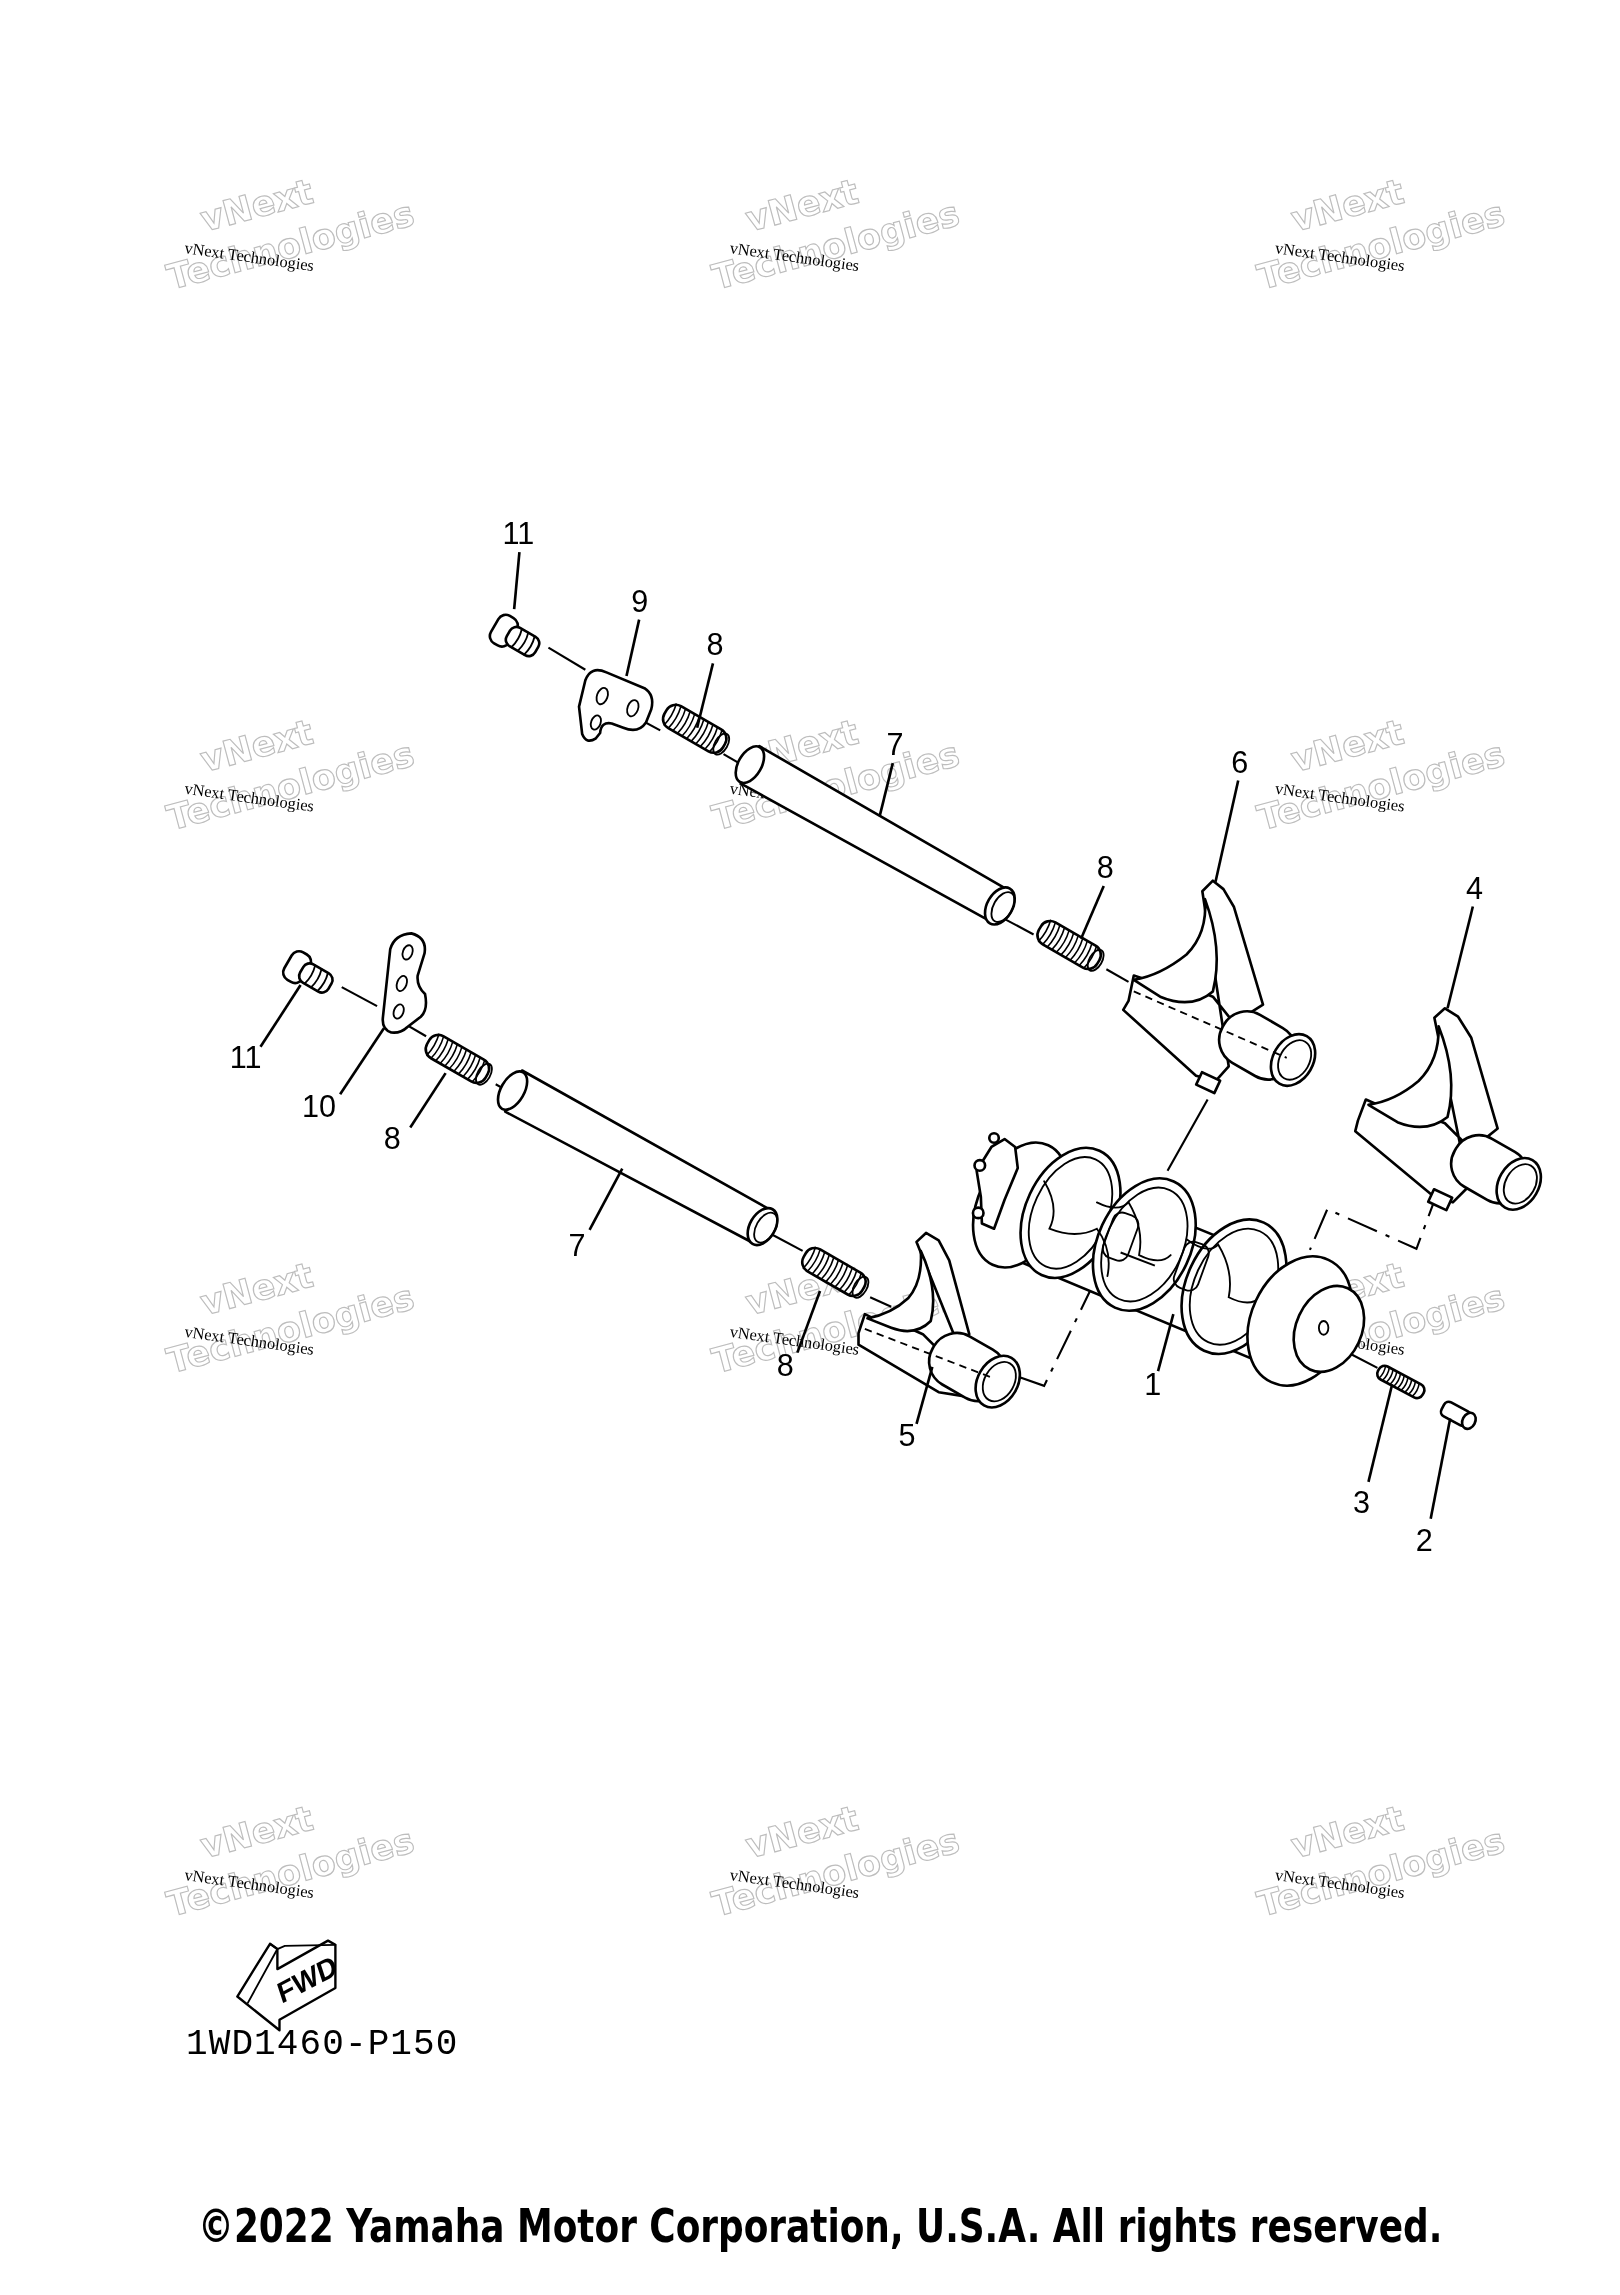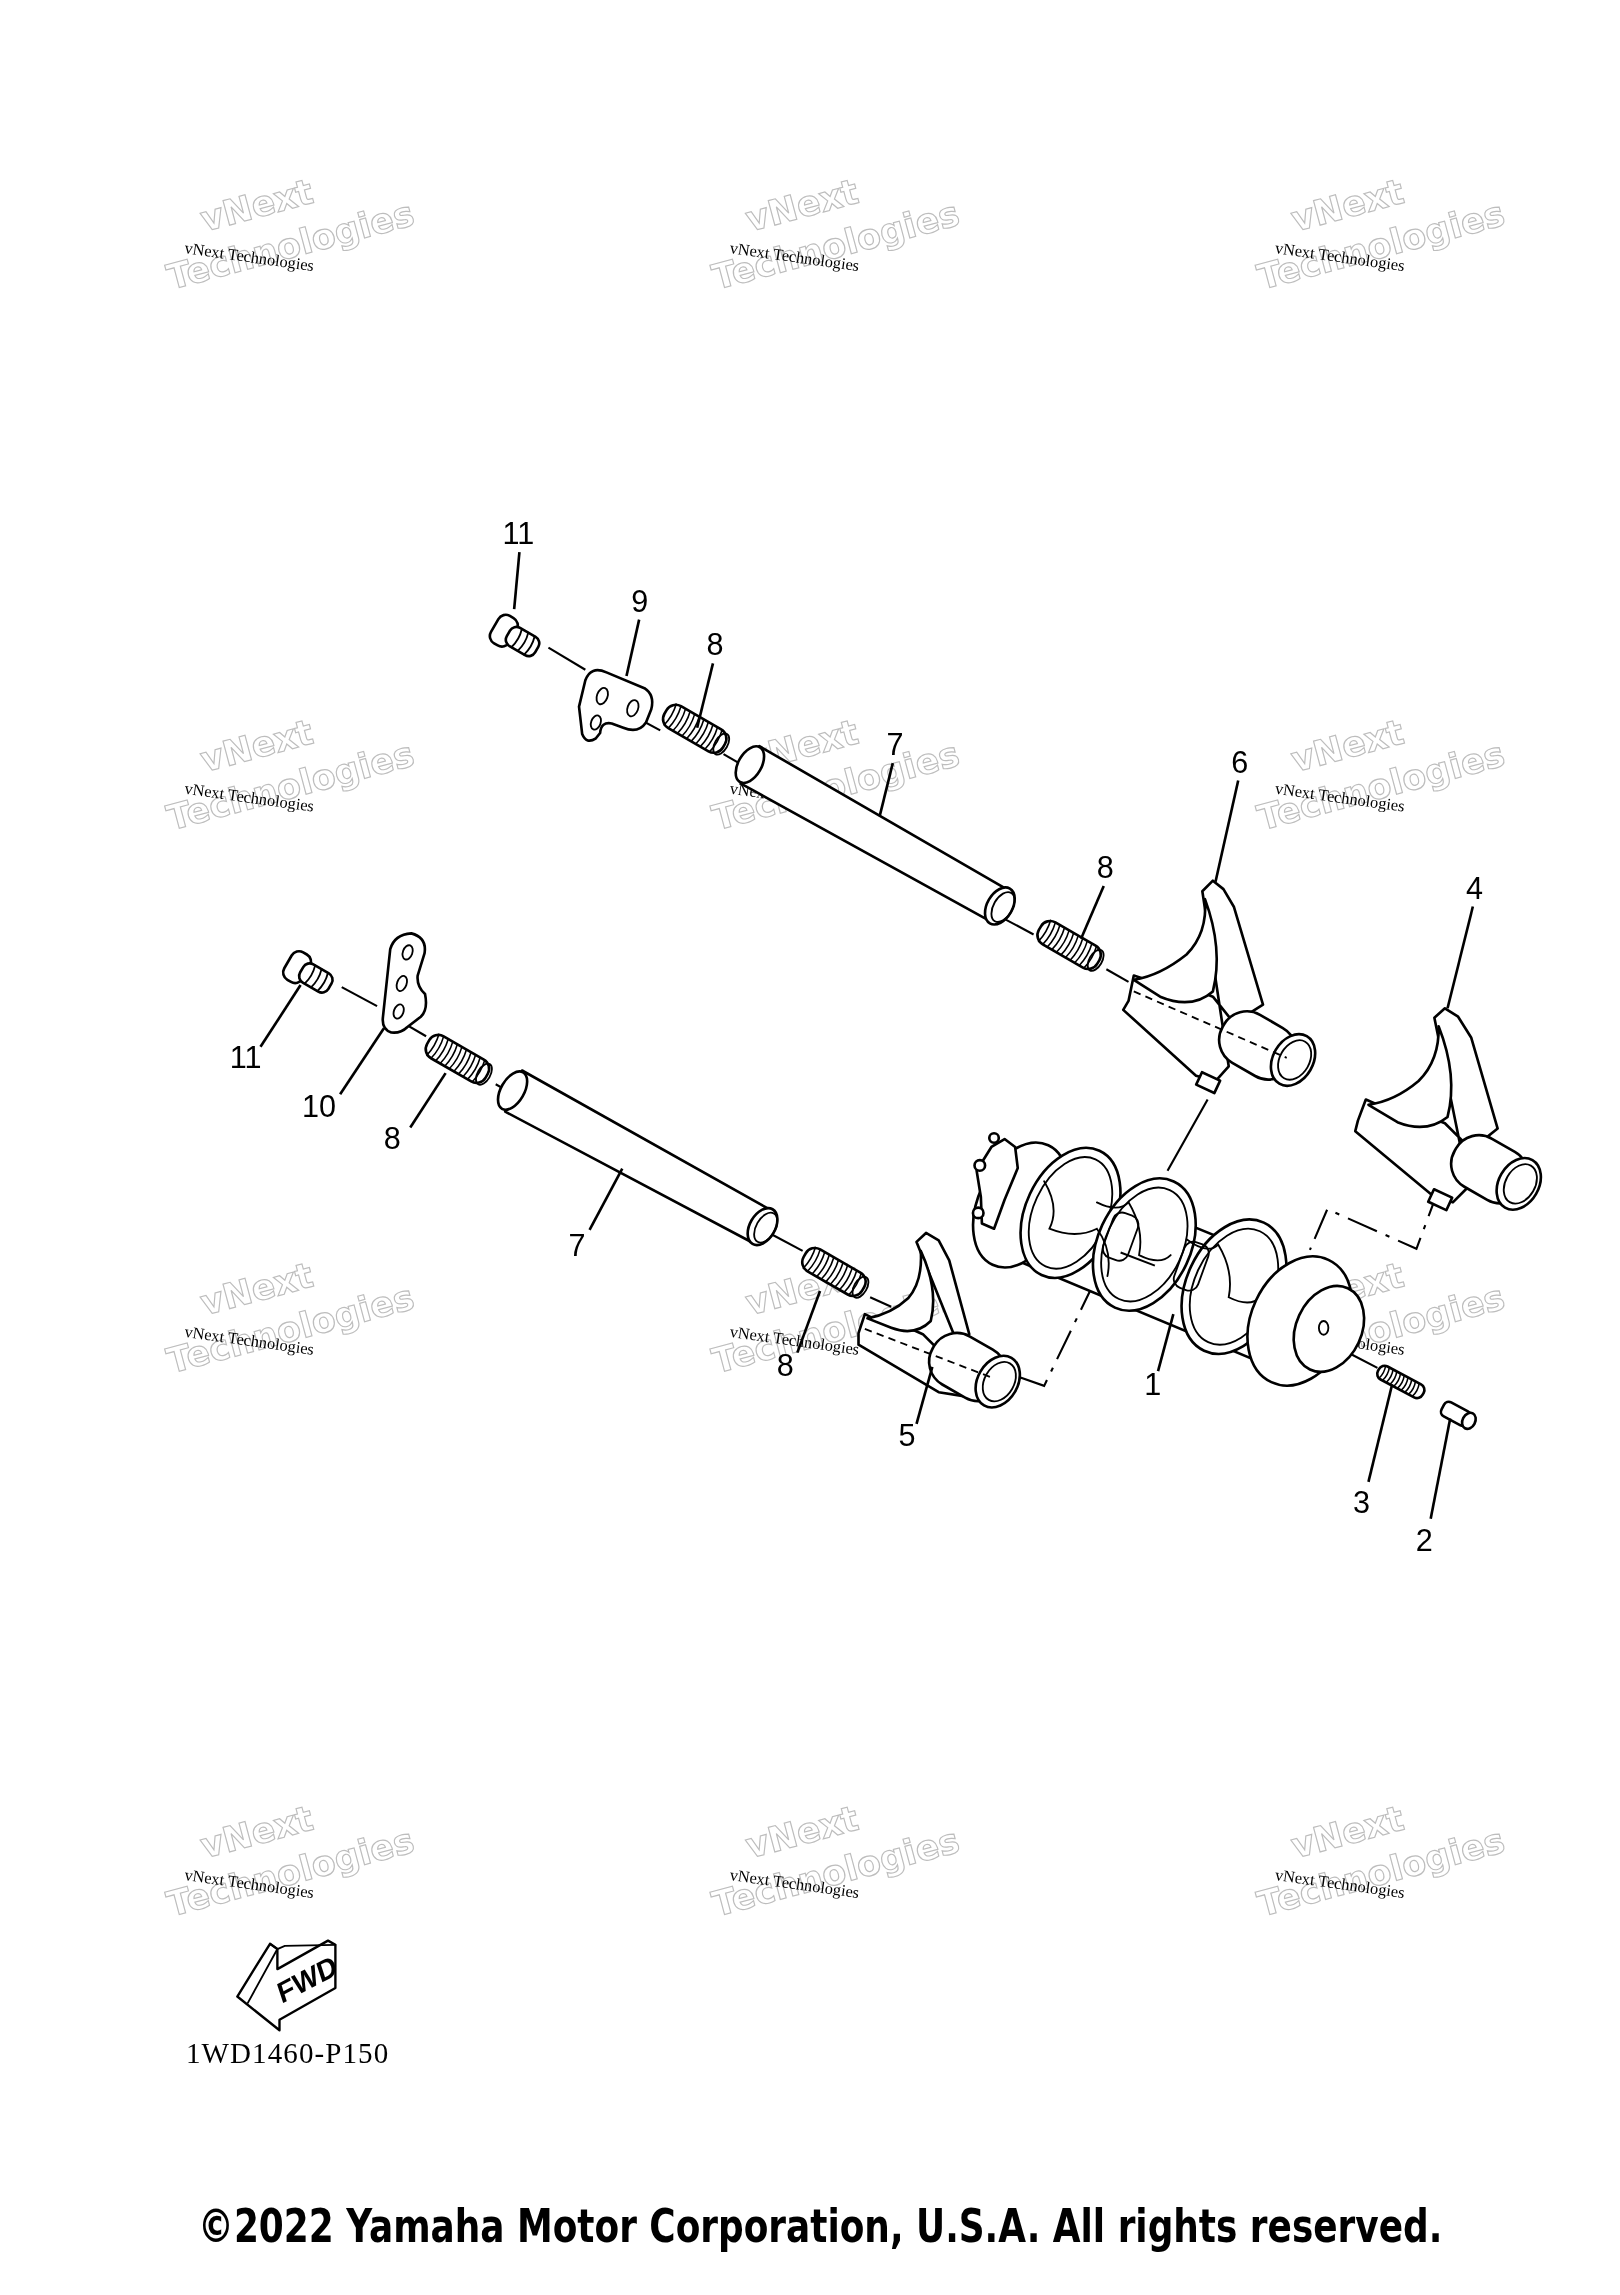--- a/index.html
+++ b/index.html
@@ -9,22 +9,22 @@
     .callout { font-family: "Liberation Sans", sans-serif; font-size: 58px; fill: #000; }
     .part { fill: #ffffff; stroke: #000; stroke-width: 5; stroke-linejoin: round; stroke-linecap: round; }
     .thin { fill: none; stroke: #000; stroke-width: 3.5; stroke-linecap: round; }
     .leader { fill: none; stroke: #000; stroke-width: 5; stroke-linecap: butt; }
     .chain { fill: none; stroke: #000; stroke-width: 4; stroke-dasharray: 60 18 8 18; }
     .dash { fill: none; stroke: #000; stroke-width: 3.5; stroke-dasharray: 14 10; }
     .coil { fill: none; stroke: #000; stroke-width: 3; }
     .wm-serif { font-family: "Liberation Serif", serif; font-size: 31px; fill: #000; }
     .wm-outline { font-family: "DejaVu Sans", sans-serif; font-weight: bold; font-size: 66px;
                   fill: #ffffff; stroke: #bdbdbd; stroke-width: 2.2; }
-    #part-code { position: absolute; left: 186px; top: 2024px; font-size: 29px;
-                 letter-spacing: 1.1px; font-family: Liberation Serif, serif; white-space: nowrap; margin-top: 13px; }
+    #part-code { position: absolute; left: 186px; top: 2024px; font-size: 36px;
+                 letter-spacing: 1.1px; font-family: Liberation Mono, monospace; white-space: nowrap; }
     #copyright { position: absolute; left: 198px; top: 2199px; font-size: 46px; font-weight: bold;
                  font-family: "DejaVu Sans", sans-serif; white-space: nowrap;
                  transform: scaleX(0.78); transform-origin: 0 0; letter-spacing: 0px; }
   </style>
 </head>
 <body>
 
 <svg id="diagram" width="1620" height="2295" viewBox="0 0 3072 4352" xmlns="http://www.w3.org/2000/svg">
 
   <g id="watermarks">

